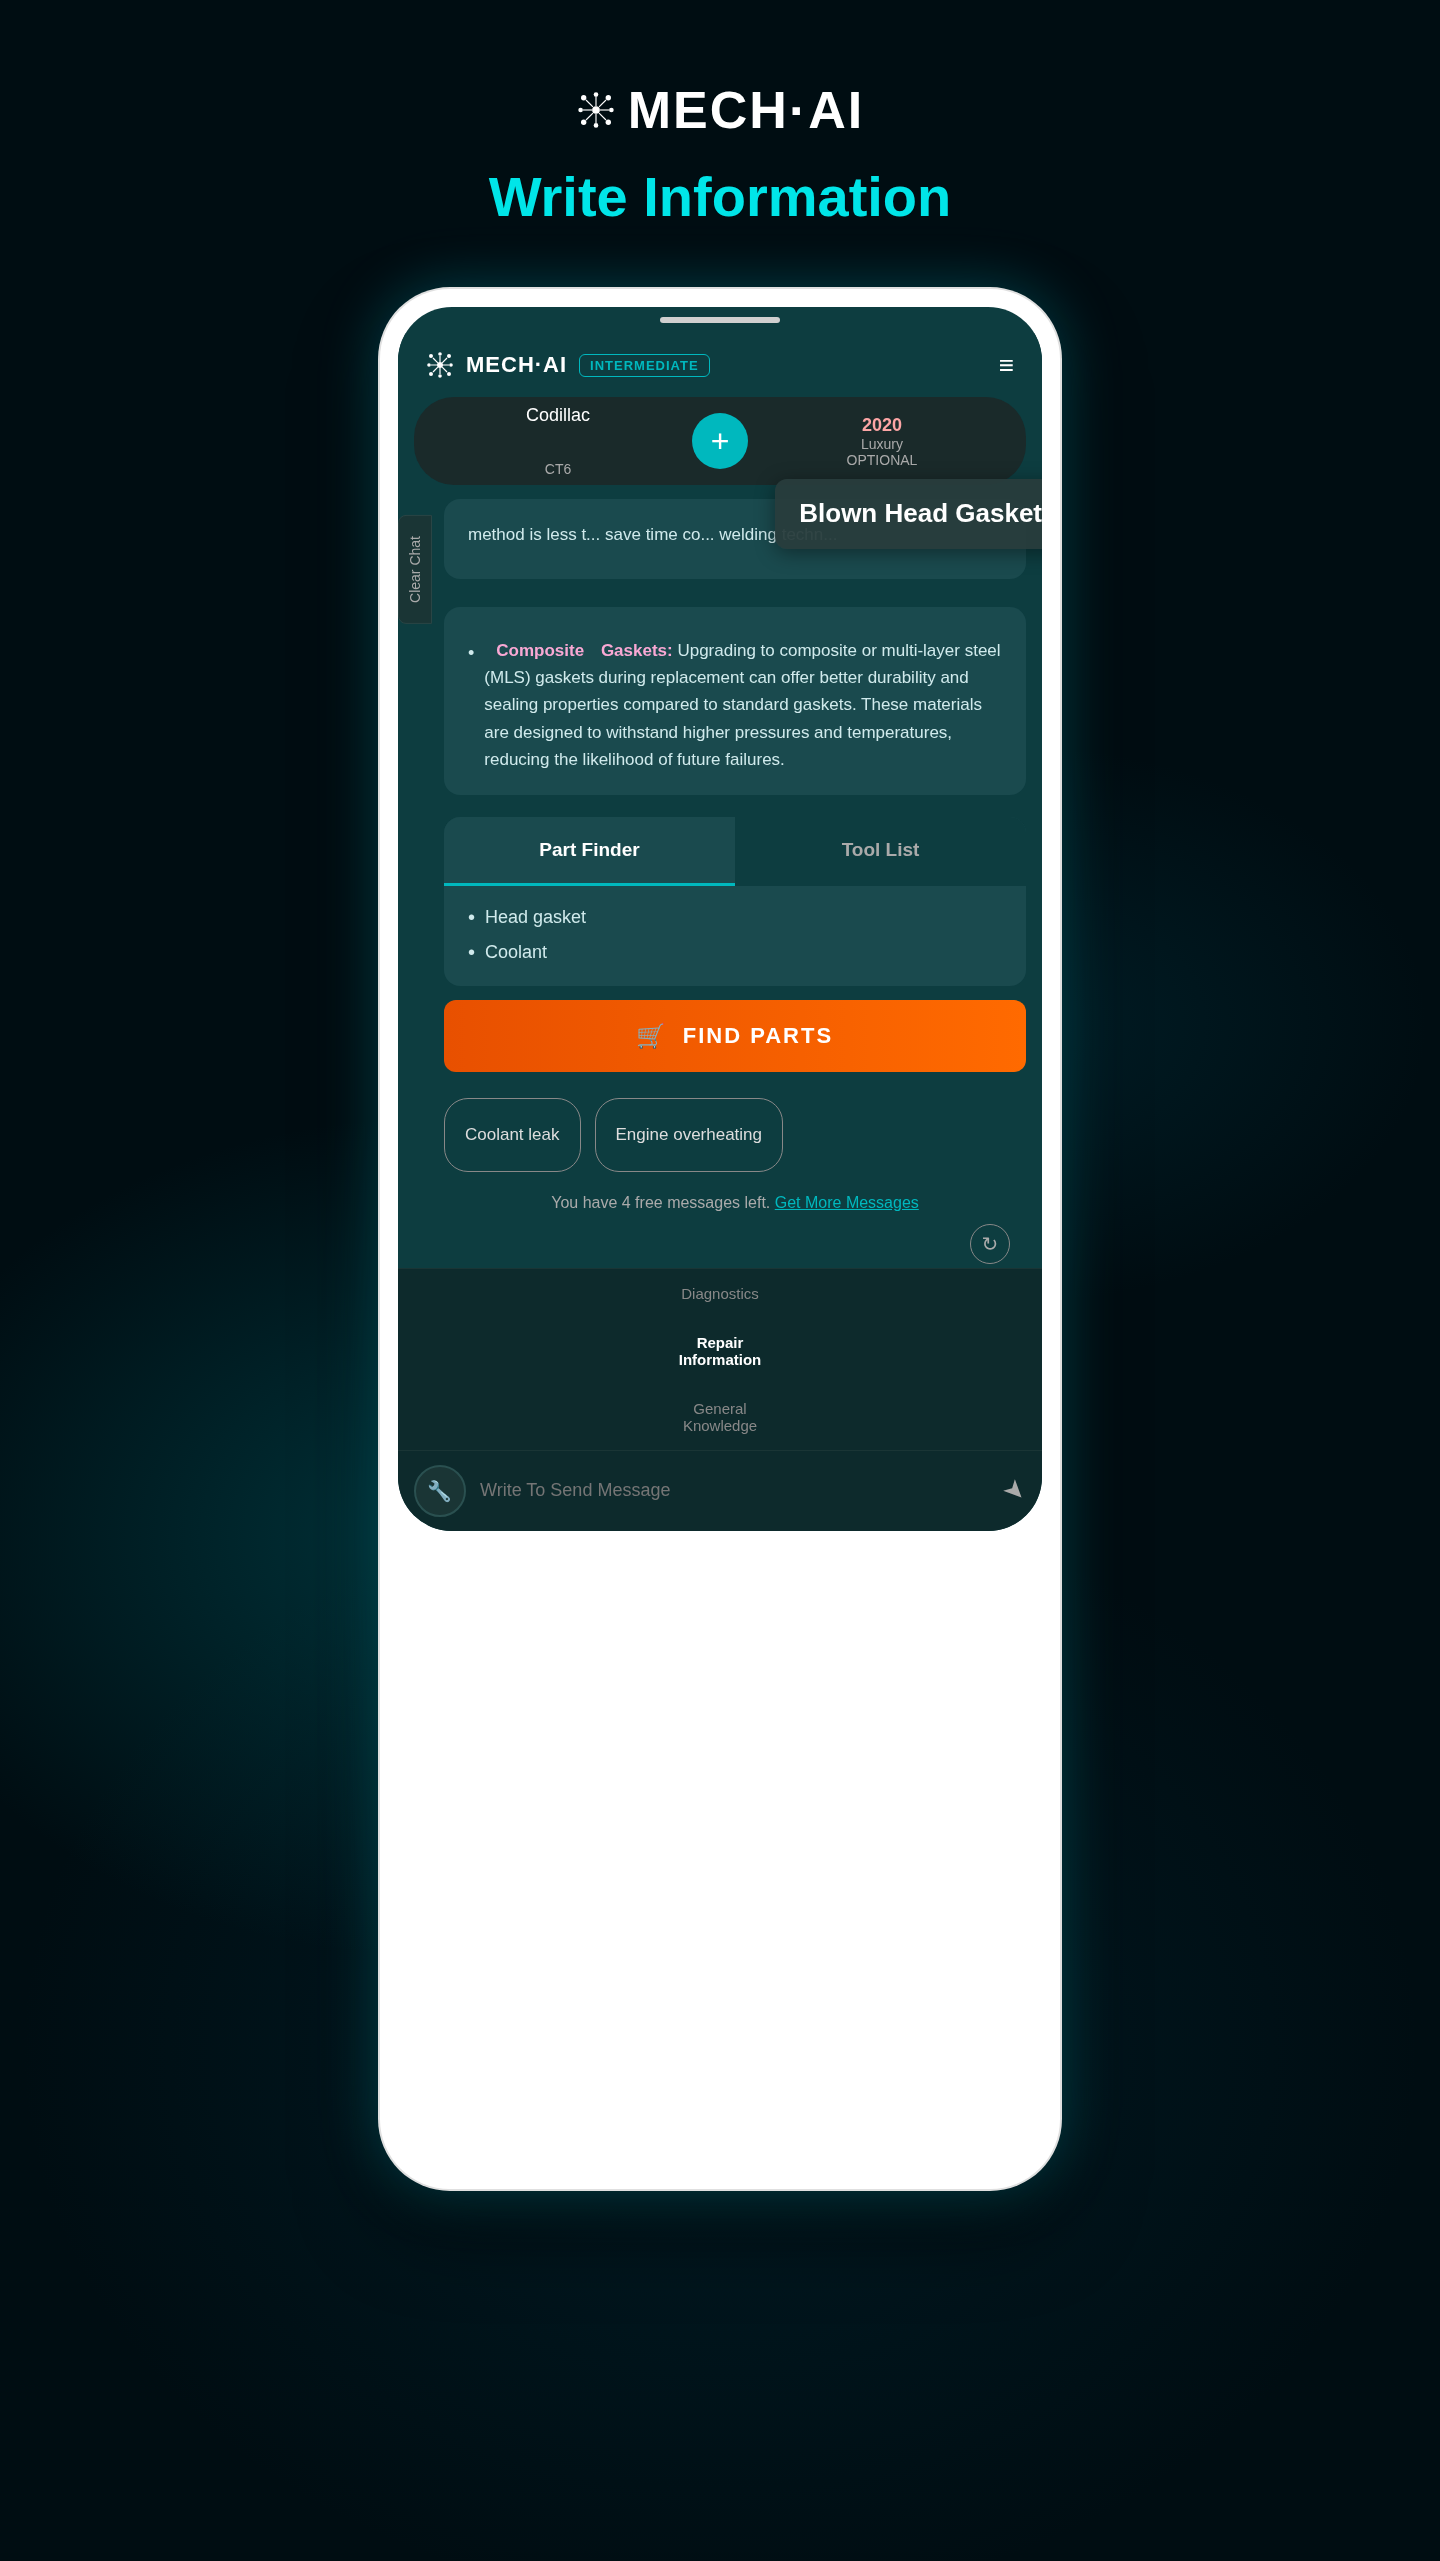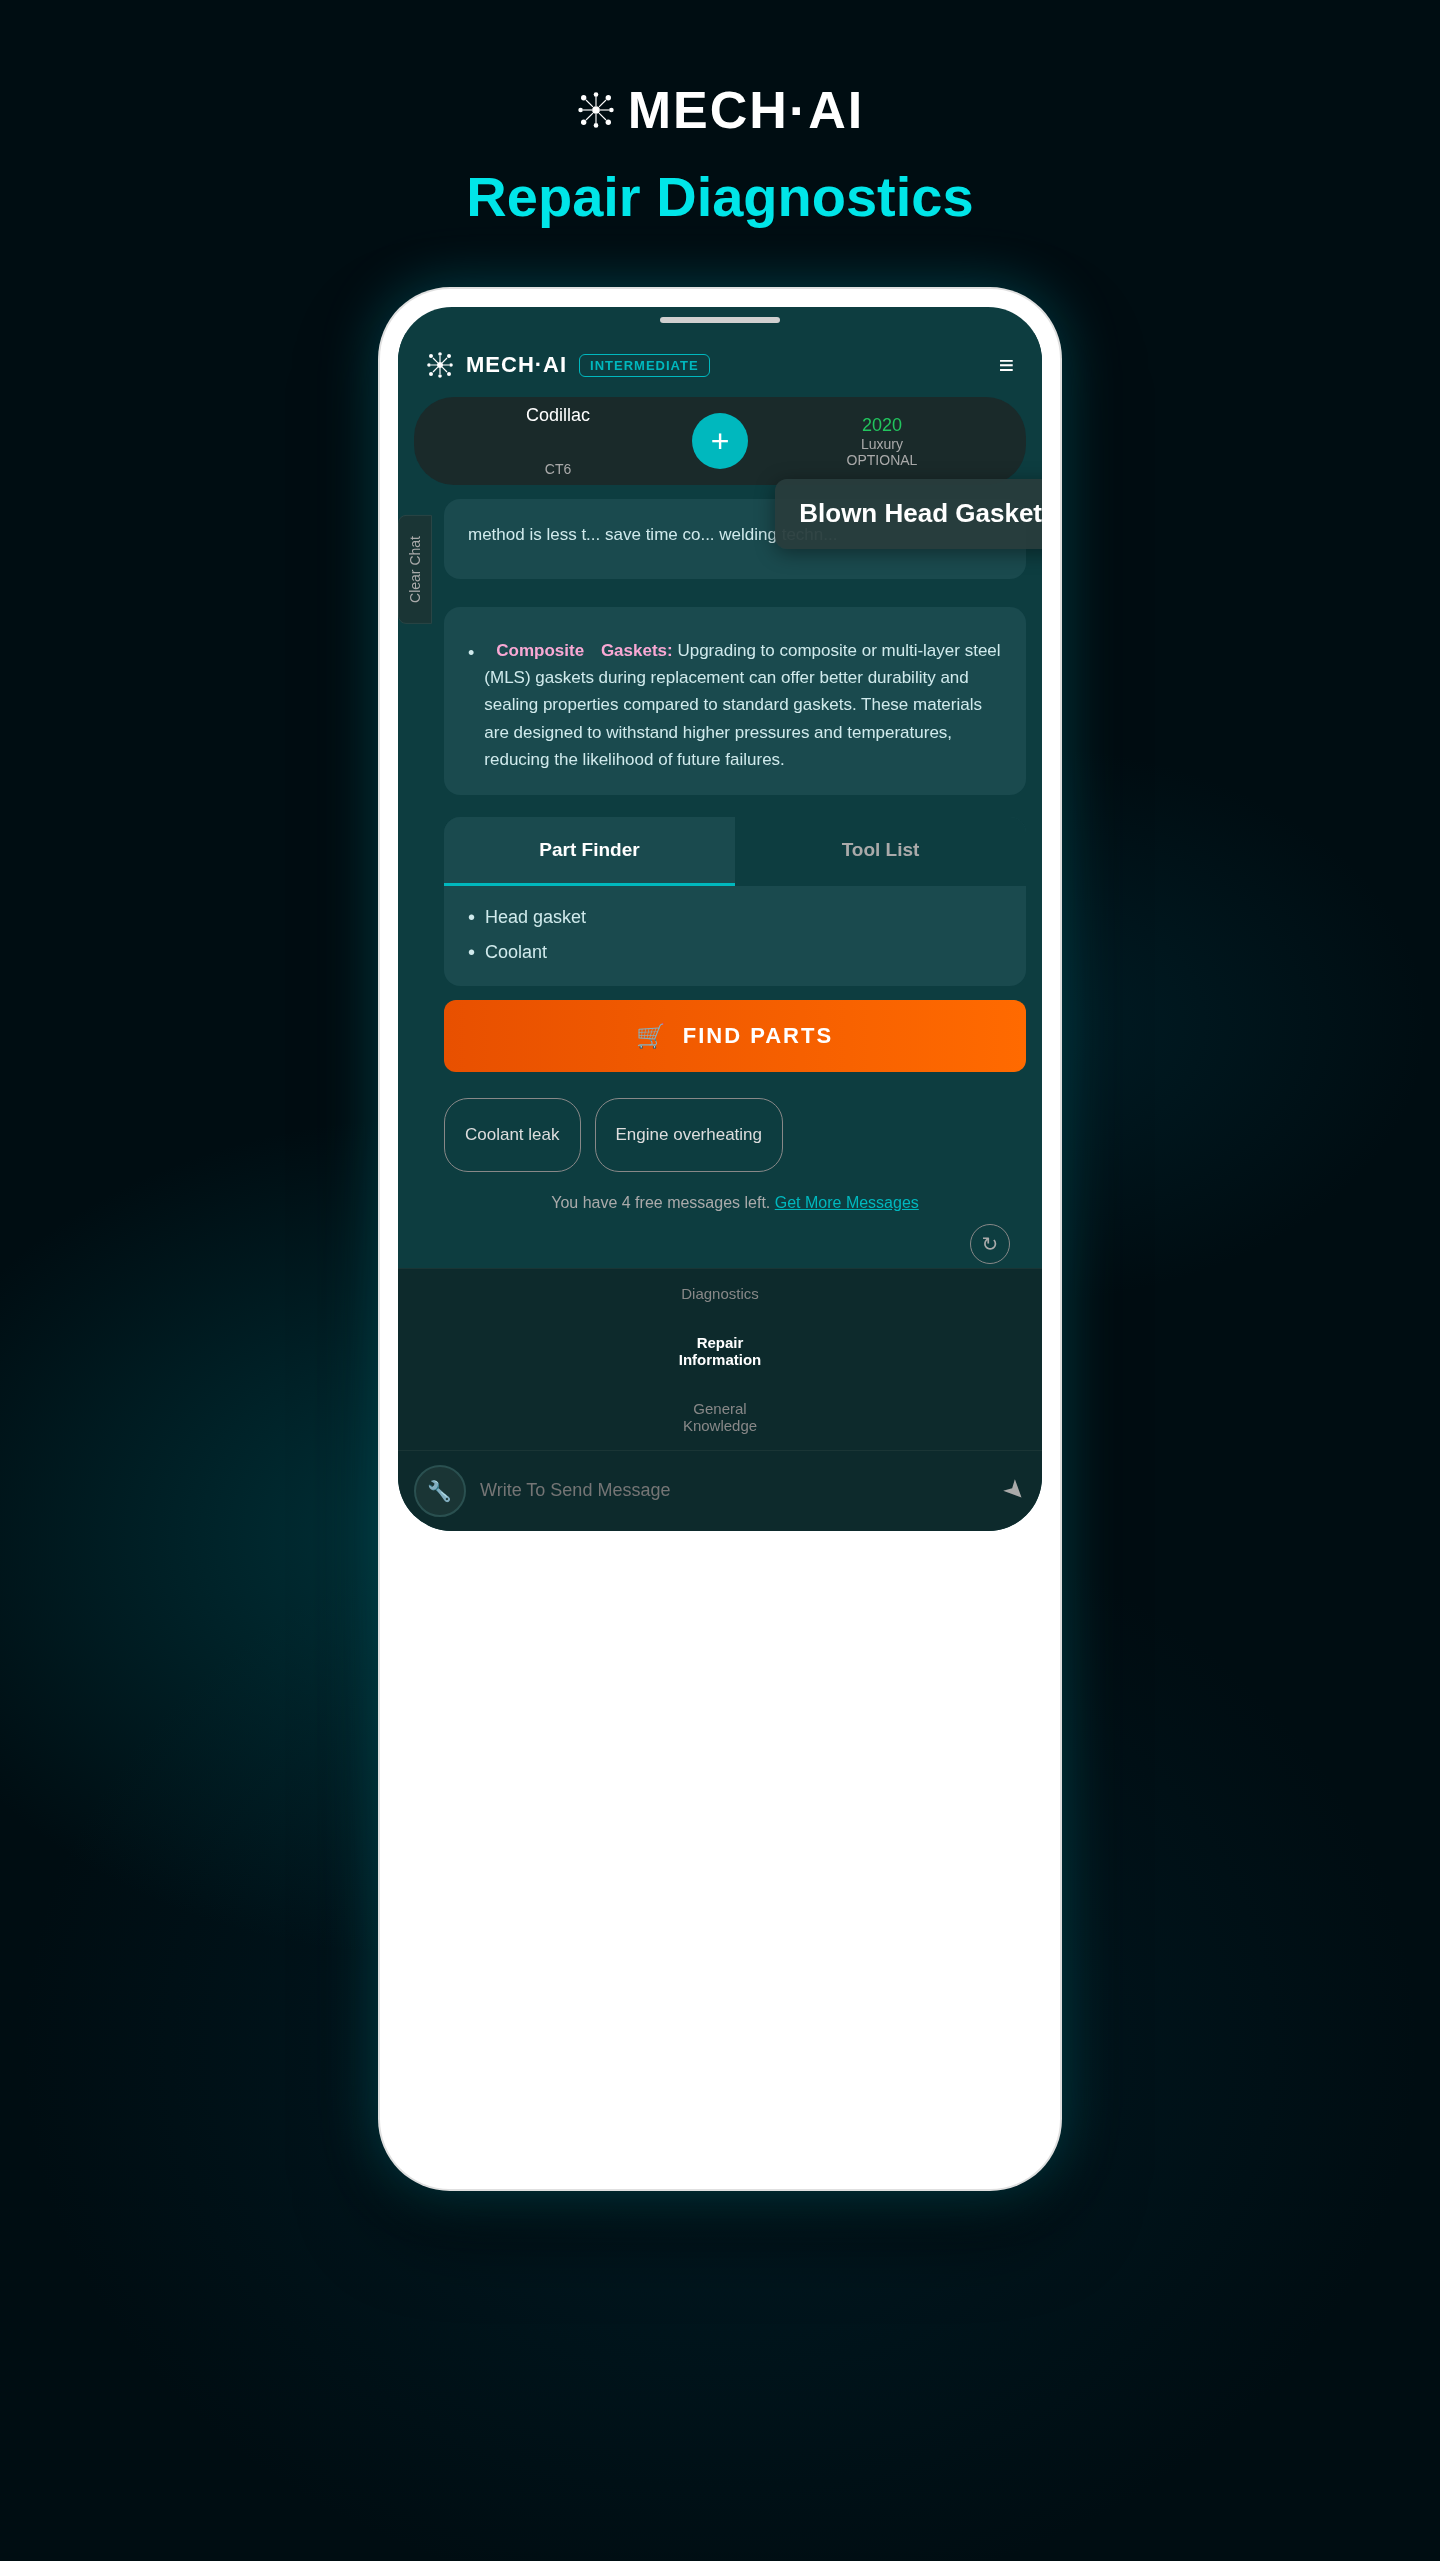--- a/index.html
+++ b/index.html
@@ -183,22 +183,22 @@
       margin: 0 10px;
     }
 
     .vehicle-year {
       flex: 1;
       text-align: center;
     }
 
     .year-text {
       font-size: 18px;
-      color: #22c55e;
-      font-weight: 400;
+      color: #fca5a5;
+      font-weight: 700;
     }
 
     .year-sub {
       font-size: 14px;
       color: #aaa;
     }
 
     
     .chat-area {
       position: relative;
@@ -510,21 +510,21 @@
         <line x1="26" y1="31" x2="26" y2="43" stroke="white" stroke-width="1.5"></line>
         <line x1="21" y1="26" x2="9" y2="26" stroke="white" stroke-width="1.5"></line>
         <line x1="31" y1="26" x2="43" y2="26" stroke="white" stroke-width="1.5"></line>
         <line x1="22" y1="22" x2="13" y2="13" stroke="white" stroke-width="1.5"></line>
         <line x1="30" y1="30" x2="39" y2="39" stroke="white" stroke-width="1.5"></line>
         <line x1="30" y1="22" x2="39" y2="13" stroke="white" stroke-width="1.5"></line>
         <line x1="22" y1="30" x2="13" y2="39" stroke="white" stroke-width="1.5"></line>
       </svg>
       <span class="brand-name">MECH·AI</span>
     </div>
-    <div class="page-title">Repair Diagnostics</div>
+    <div class="page-title">Write Information</div>
   </div>
 
   <div class="phone-mockup">
     <div class="phone-inner">
 
       <div class="phone-speaker"></div>
 
       <div class="app-header">
         <div class="app-logo-area">
 

